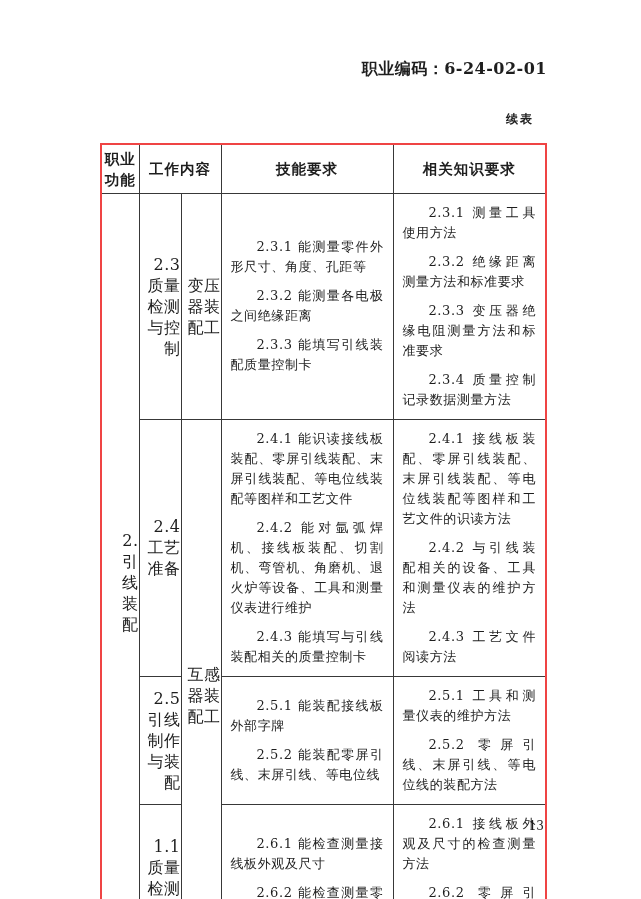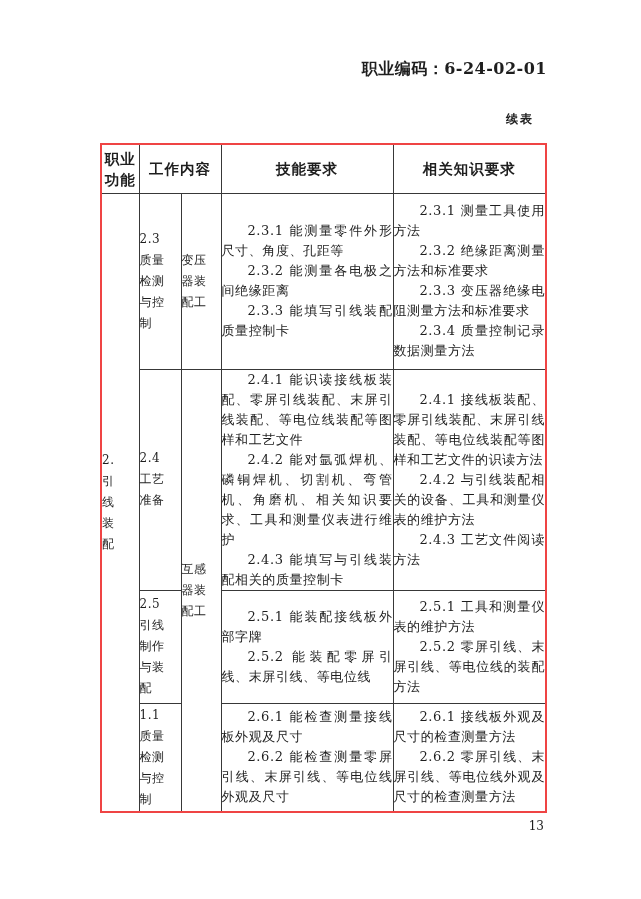--- a/index.html
+++ b/index.html
@@ -63,35 +63,35 @@
     line-height: 21px;
     white-space: pre-line;
     letter-spacing: 1px;
   }
   tr.header-row { height: 49px; }
   tr.row-23 { height: 176px; }
   tr.row-24 { height: 210px; }
   tr.row-25 { height: 113px; }
   tr.row-26 { height: 109px; }
   .stacked {
-    font-size: 12px;
+    font-size: 16px;
     line-height: 21px;
-    text-align: left;
+    text-align: right;
     white-space: pre-line;
     letter-spacing: 0.5px;
   }
   .content-cell {
     padding: 6px 7px;
     font-size: 13px;
     line-height: 20px;
     text-align: justify;
     letter-spacing: 0.6px;
   }
   .content-cell p {
-    margin: 0;
+    margin: 9px;
     text-indent: 2em;
   }
 </style>
 </head>
 <body>
 
 <div class="page">
 
   <div class="occupation-code">职业编码：6-24-02-01</div>
 
@@ -143,21 +143,21 @@
 
       <tr class="row-24">
         <td class="stacked">2.4
 工艺
 准备</td>
         <td rowspan="3" class="stacked">互感
 器装
 配工</td>
         <td class="content-cell">
           <p>2.4.1 能识读接线板装配、零屏引线装配、末屏引线装配、等电位线装配等图样和工艺文件</p>
-          <p>2.4.2 能对氩弧焊机、磷铜焊机、切割机、弯管机、角磨机、相关知识要求、工具和测量仪表进行维护</p>
+          <p>2.4.2 能对氩弧焊机、接线板装配、切割机、弯管机、角磨机、退火炉等设备、工具和测量仪表进行维护</p>
           <p>2.4.3 能填写与引线装配相关的质量控制卡</p>
         </td>
         <td class="content-cell">
           <p>2.4.1 接线板装配、零屏引线装配、末屏引线装配、等电位线装配等图样和工艺文件的识读方法</p>
           <p>2.4.2 与引线装配相关的设备、工具和测量仪表的维护方法</p>
           <p>2.4.3 工艺文件阅读方法</p>
         </td>
       </tr>
 
       <tr class="row-25">

